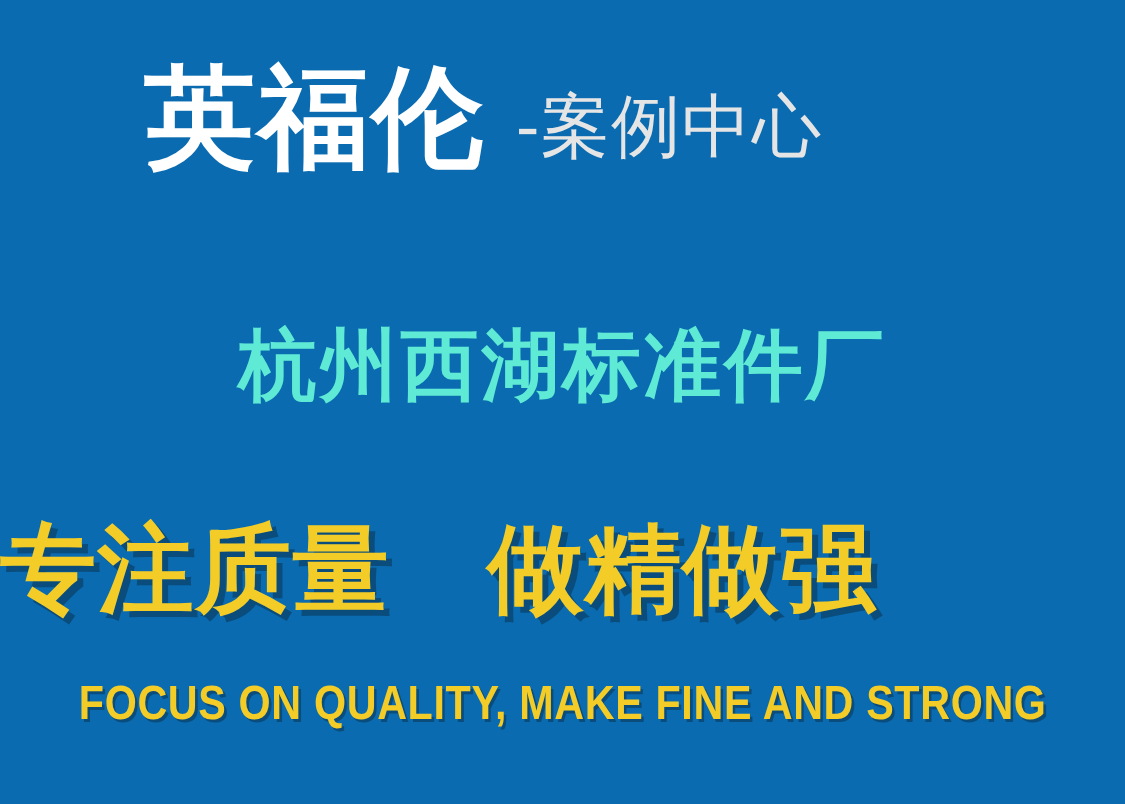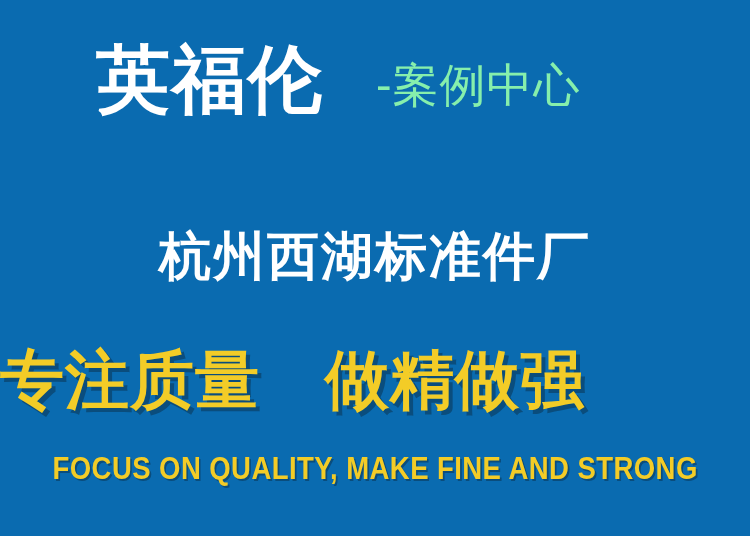--- a/index.html
+++ b/index.html
@@ -42,51 +42,50 @@
     color: #ffffff;
     font-family: "DejaVu Sans", "Liberation Sans", sans-serif;
     font-weight: 700;
     font-size: 74px;
     line-height: 1;
     letter-spacing: 2px;
     white-space: nowrap;
   }
 
   .brand-sub {
-    color: #86efac;
+    color: #e5e5e5;
     font-family: "DejaVu Serif", "Liberation Serif", serif;
     font-weight: 400;
     font-size: 46px;
     line-height: 1;
     letter-spacing: 1px;
     white-space: nowrap;
-    margin-left: 52px;
+    margin-left: 20px;
     position: relative;
     top: -4px;
   }
 
   
   .company-row {
     position: absolute;
     left: 0;
     top: 218px;
     width: 750px;
     text-align: center;
   }
 
   .company-name {
     display: inline-block;
-    color: #ffffff;
+    color: #5eead4;
     font-family: "DejaVu Sans", "Liberation Sans", sans-serif;
     font-weight: 700;
     font-size: 52px;
     line-height: 1;
     letter-spacing: 2px;
     white-space: nowrap;
-    margin-top: 12px;
   }
 
   
   .slogan-row {
     position: absolute;
     left: 0;
     top: 348px;
     width: 750px;
     text-align: left;
   }

